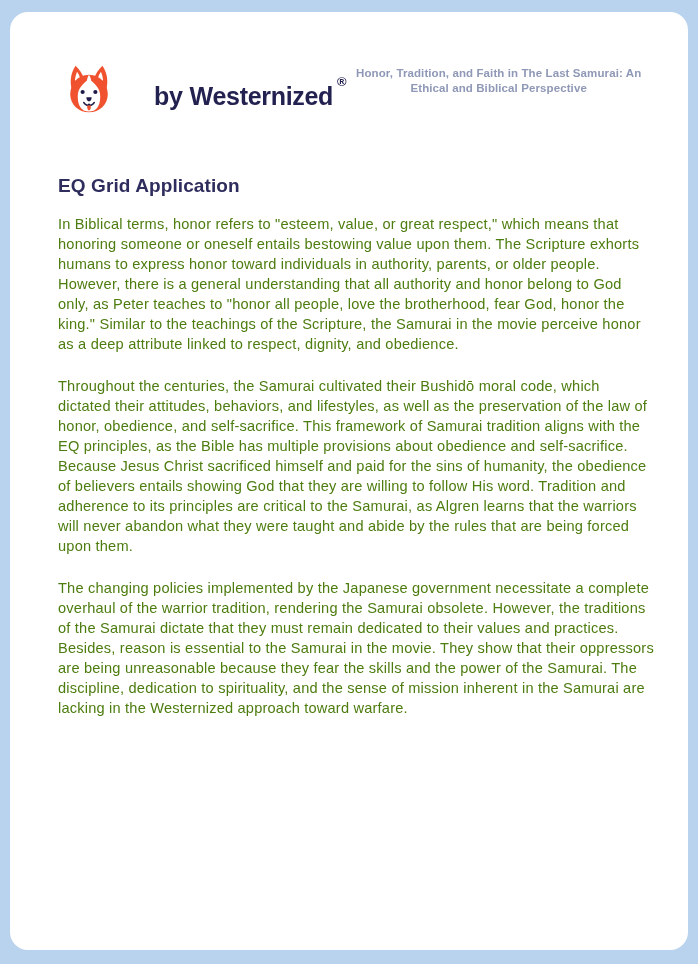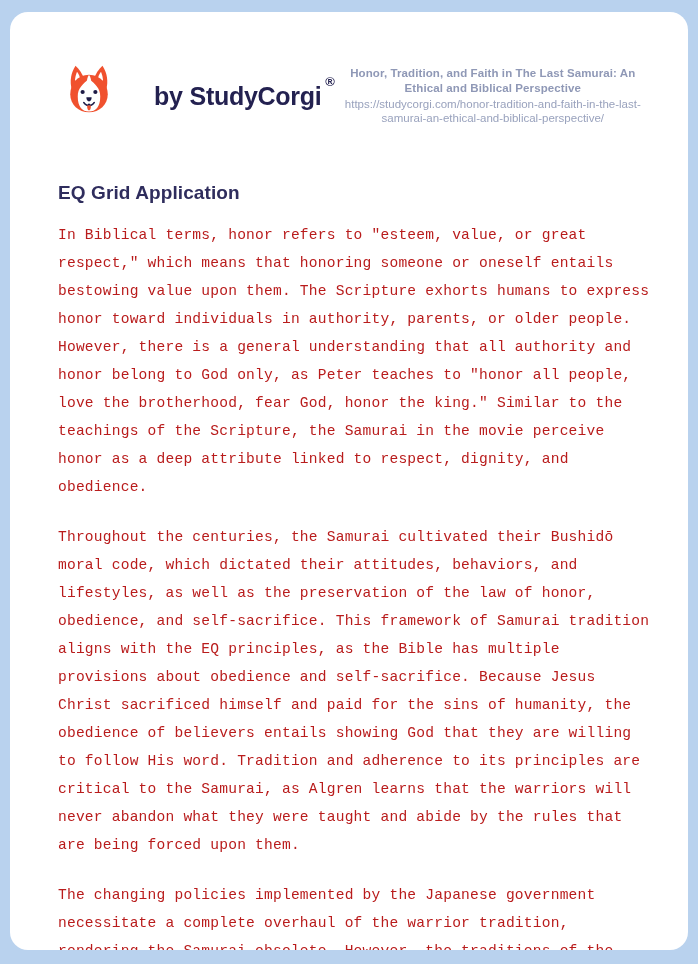--- a/index.html
+++ b/index.html
@@ -84,24 +84,23 @@
   .article h1 {
     margin: 0;
     font-size: 19px;
     font-weight: bold;
     color: #2f2d5d;
     letter-spacing: 0.1px;
   }
   .article p {
     margin: 22px 0 0 0;
     font-size: 14.6px;
-    line-height: 28px;
-    color: #b91c1c;
+    line-height: 20px;
+    color: #4d7c0f;
     letter-spacing: 0.2px;
-    font-family: Liberation Mono, monospace;
   }
   .article p:first-of-type { margin-top: 17px; }
 </style>
 </head>
 <body>
 
 <div class="page">
   <div class="card">
 
     <header class="header">
@@ -122,26 +121,25 @@
             <circle cx="19.5" cy="36" r="2.8" fill="#1e1b46"></circle>
             <circle cx="36.5" cy="36" r="2.8" fill="#1e1b46"></circle>
 
             <path d="M24.5 43 L31.5 43 C31.5 46.5 30 48.5 28 48.5 C26 48.5 24.5 46.5 24.5 43 Z" fill="#1e1b46"></path>
 
             <path d="M21 50 C23.5 53.5 26 54.5 28 52.5 C30 54.5 32.5 53.5 35 50" stroke="#1e1b46" stroke-width="2" stroke-linecap="round" fill="none"></path>
 
             <path d="M25.5 54 L30.5 54 C30.5 58.5 29.5 60.5 28 60.5 C26.5 60.5 25.5 58.5 25.5 54 Z" fill="#f0512e"></path>
           </svg>
         </span>
-        <span class="logo-text"><span class="prefix">by</span><span>StudyCorgi</span><sup>®</sup></span>
+        <span class="logo-text"><span class="prefix">by</span><span>Westernized</span><sup>®</sup></span>
       </a>
 
       <div class="doc-meta">
         <div class="doc-title">Honor, Tradition, and Faith in The Last Samurai: An Ethical and Biblical Perspective</div>
-        <a class="doc-url">https://studycorgi.com/honor-tradition-and-faith-in-the-last-samurai-an-ethical-and-biblical-perspective/</a>
       </div>
     </header>
 
     <main class="article">
       <h1>EQ Grid Application</h1>
       <p>In Biblical terms, honor refers to "esteem, value, or great respect," which means that honoring someone or oneself entails bestowing value upon them. The Scripture exhorts humans to express honor toward individuals in authority, parents, or older people. However, there is a general understanding that all authority and honor belong to God only, as Peter teaches to "honor all people, love the brotherhood, fear God, honor the king." Similar to the teachings of the Scripture, the Samurai in the movie perceive honor as a deep attribute linked to respect, dignity, and obedience.</p>
       <p>Throughout the centuries, the Samurai cultivated their Bushidō moral code, which dictated their attitudes, behaviors, and lifestyles, as well as the preservation of the law of honor, obedience, and self-sacrifice. This framework of Samurai tradition aligns with the EQ principles, as the Bible has multiple provisions about obedience and self-sacrifice. Because Jesus Christ sacrificed himself and paid for the sins of humanity, the obedience of believers entails showing God that they are willing to follow His word. Tradition and adherence to its principles are critical to the Samurai, as Algren learns that the warriors will never abandon what they were taught and abide by the rules that are being forced upon them.</p>
       <p>The changing policies implemented by the Japanese government necessitate a complete overhaul of the warrior tradition, rendering the Samurai obsolete. However, the traditions of the Samurai dictate that they must remain dedicated to their values and practices. Besides, reason is essential to the Samurai in the movie. They show that their oppressors are being unreasonable because they fear the skills and the power of the Samurai. The discipline, dedication to spirituality, and the sense of mission inherent in the Samurai are lacking in the Westernized approach toward warfare.</p>
     </main>
 

